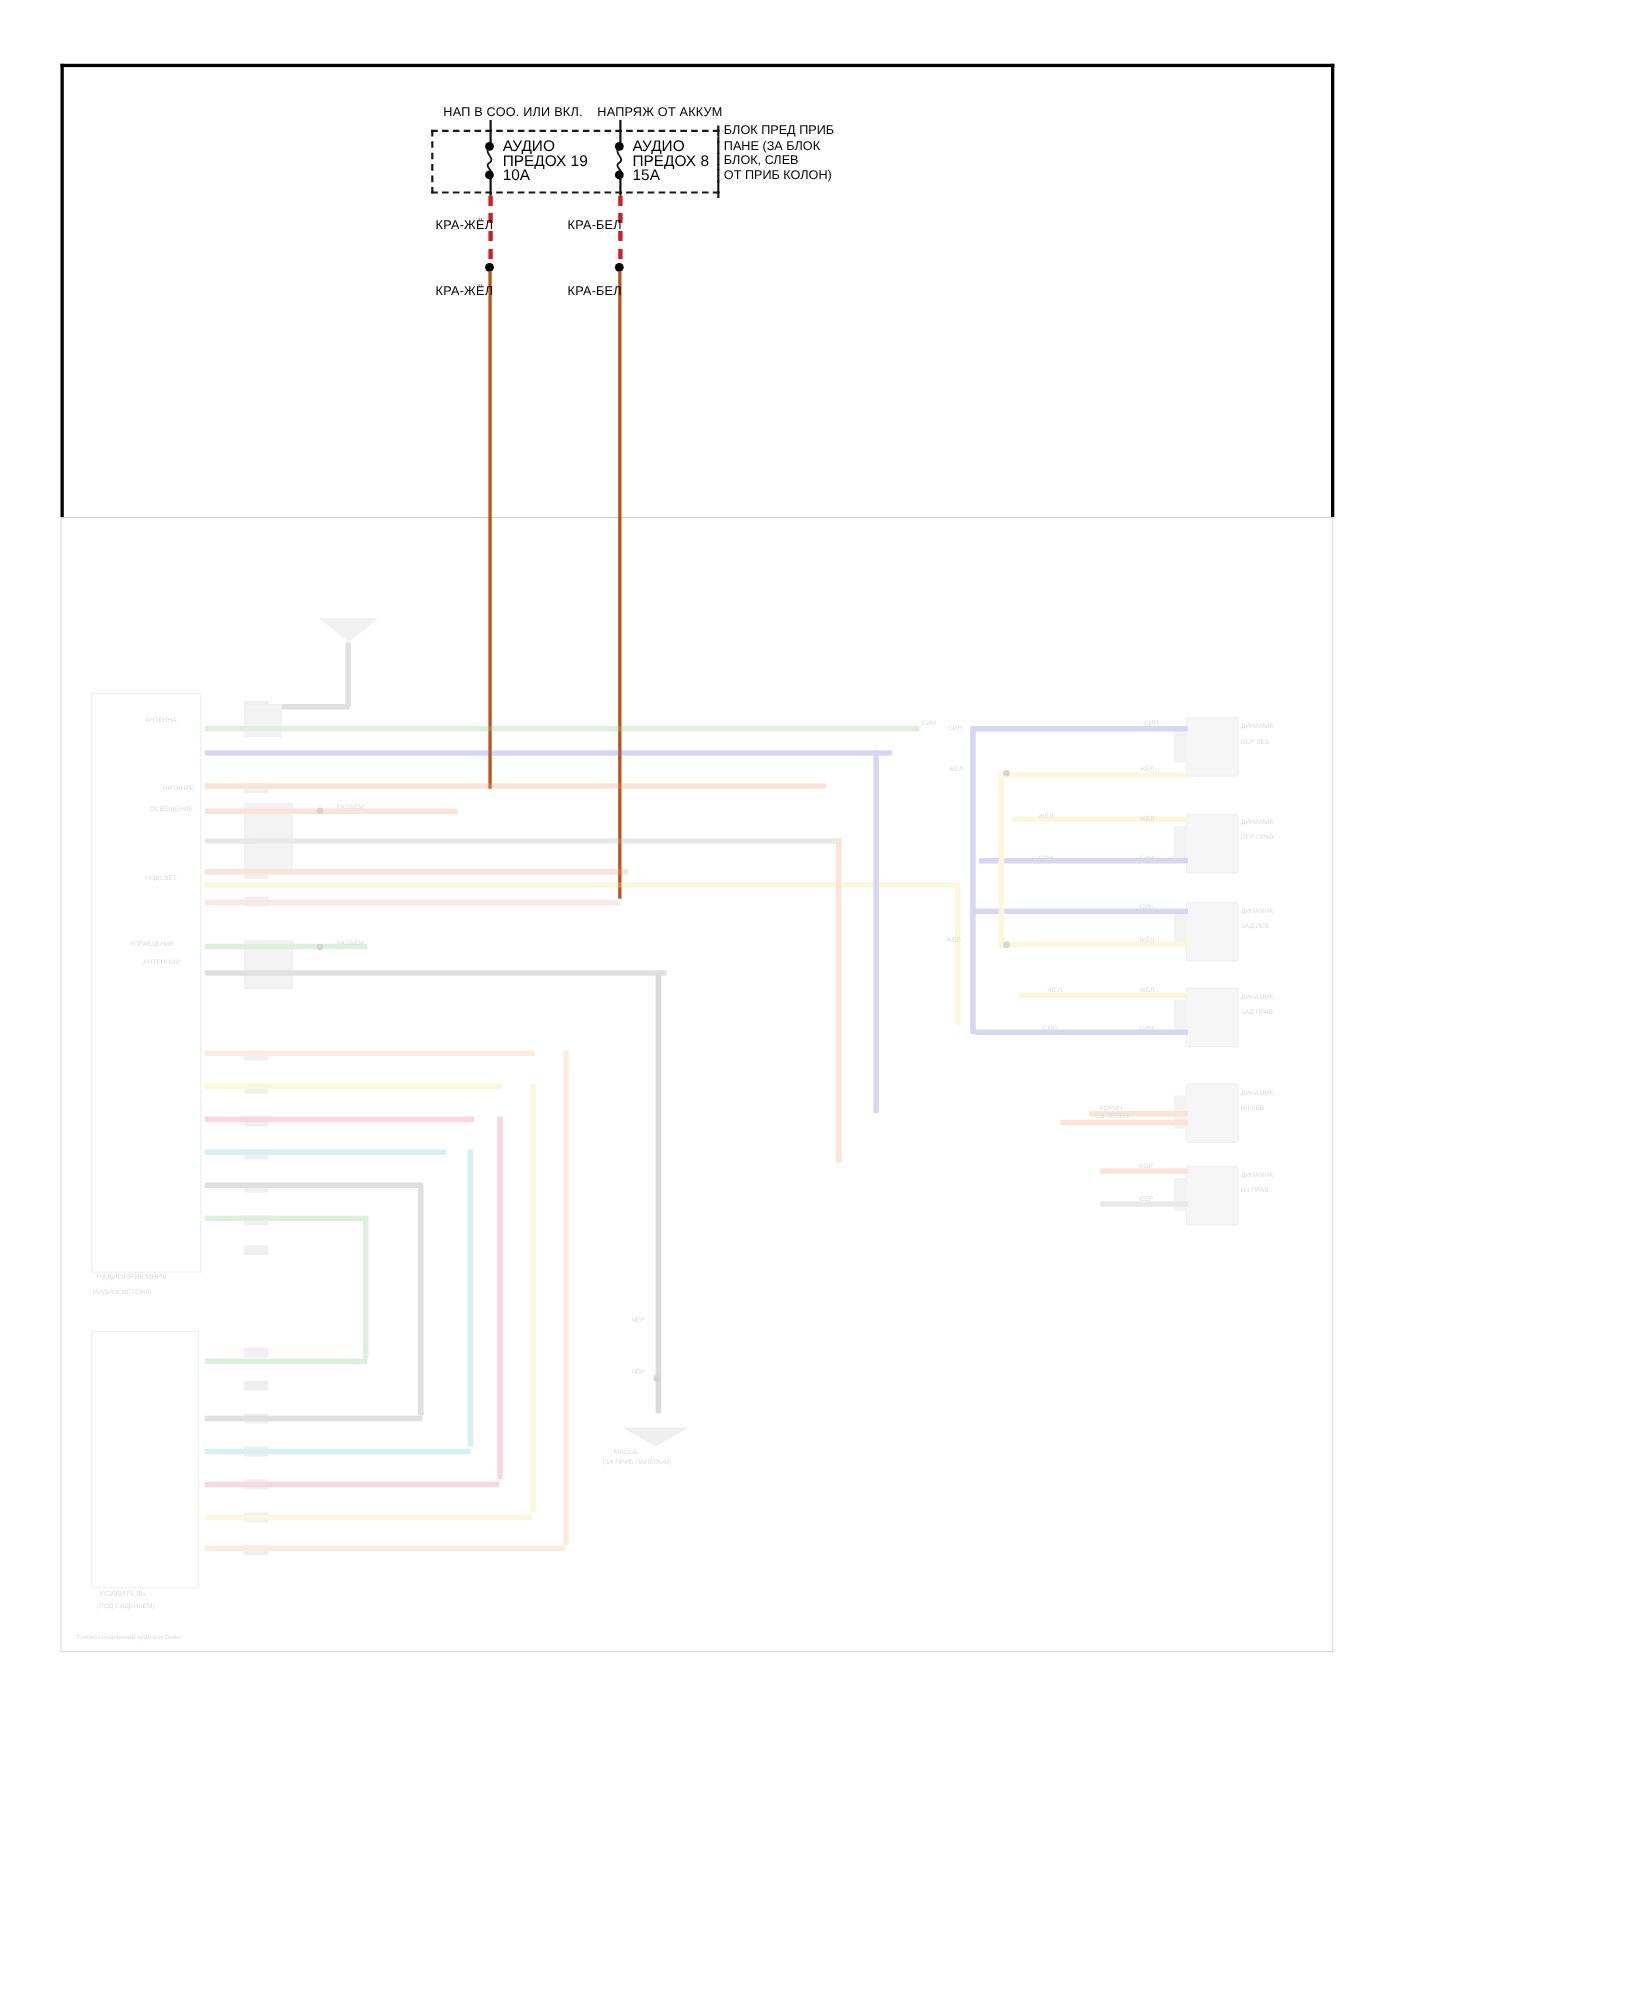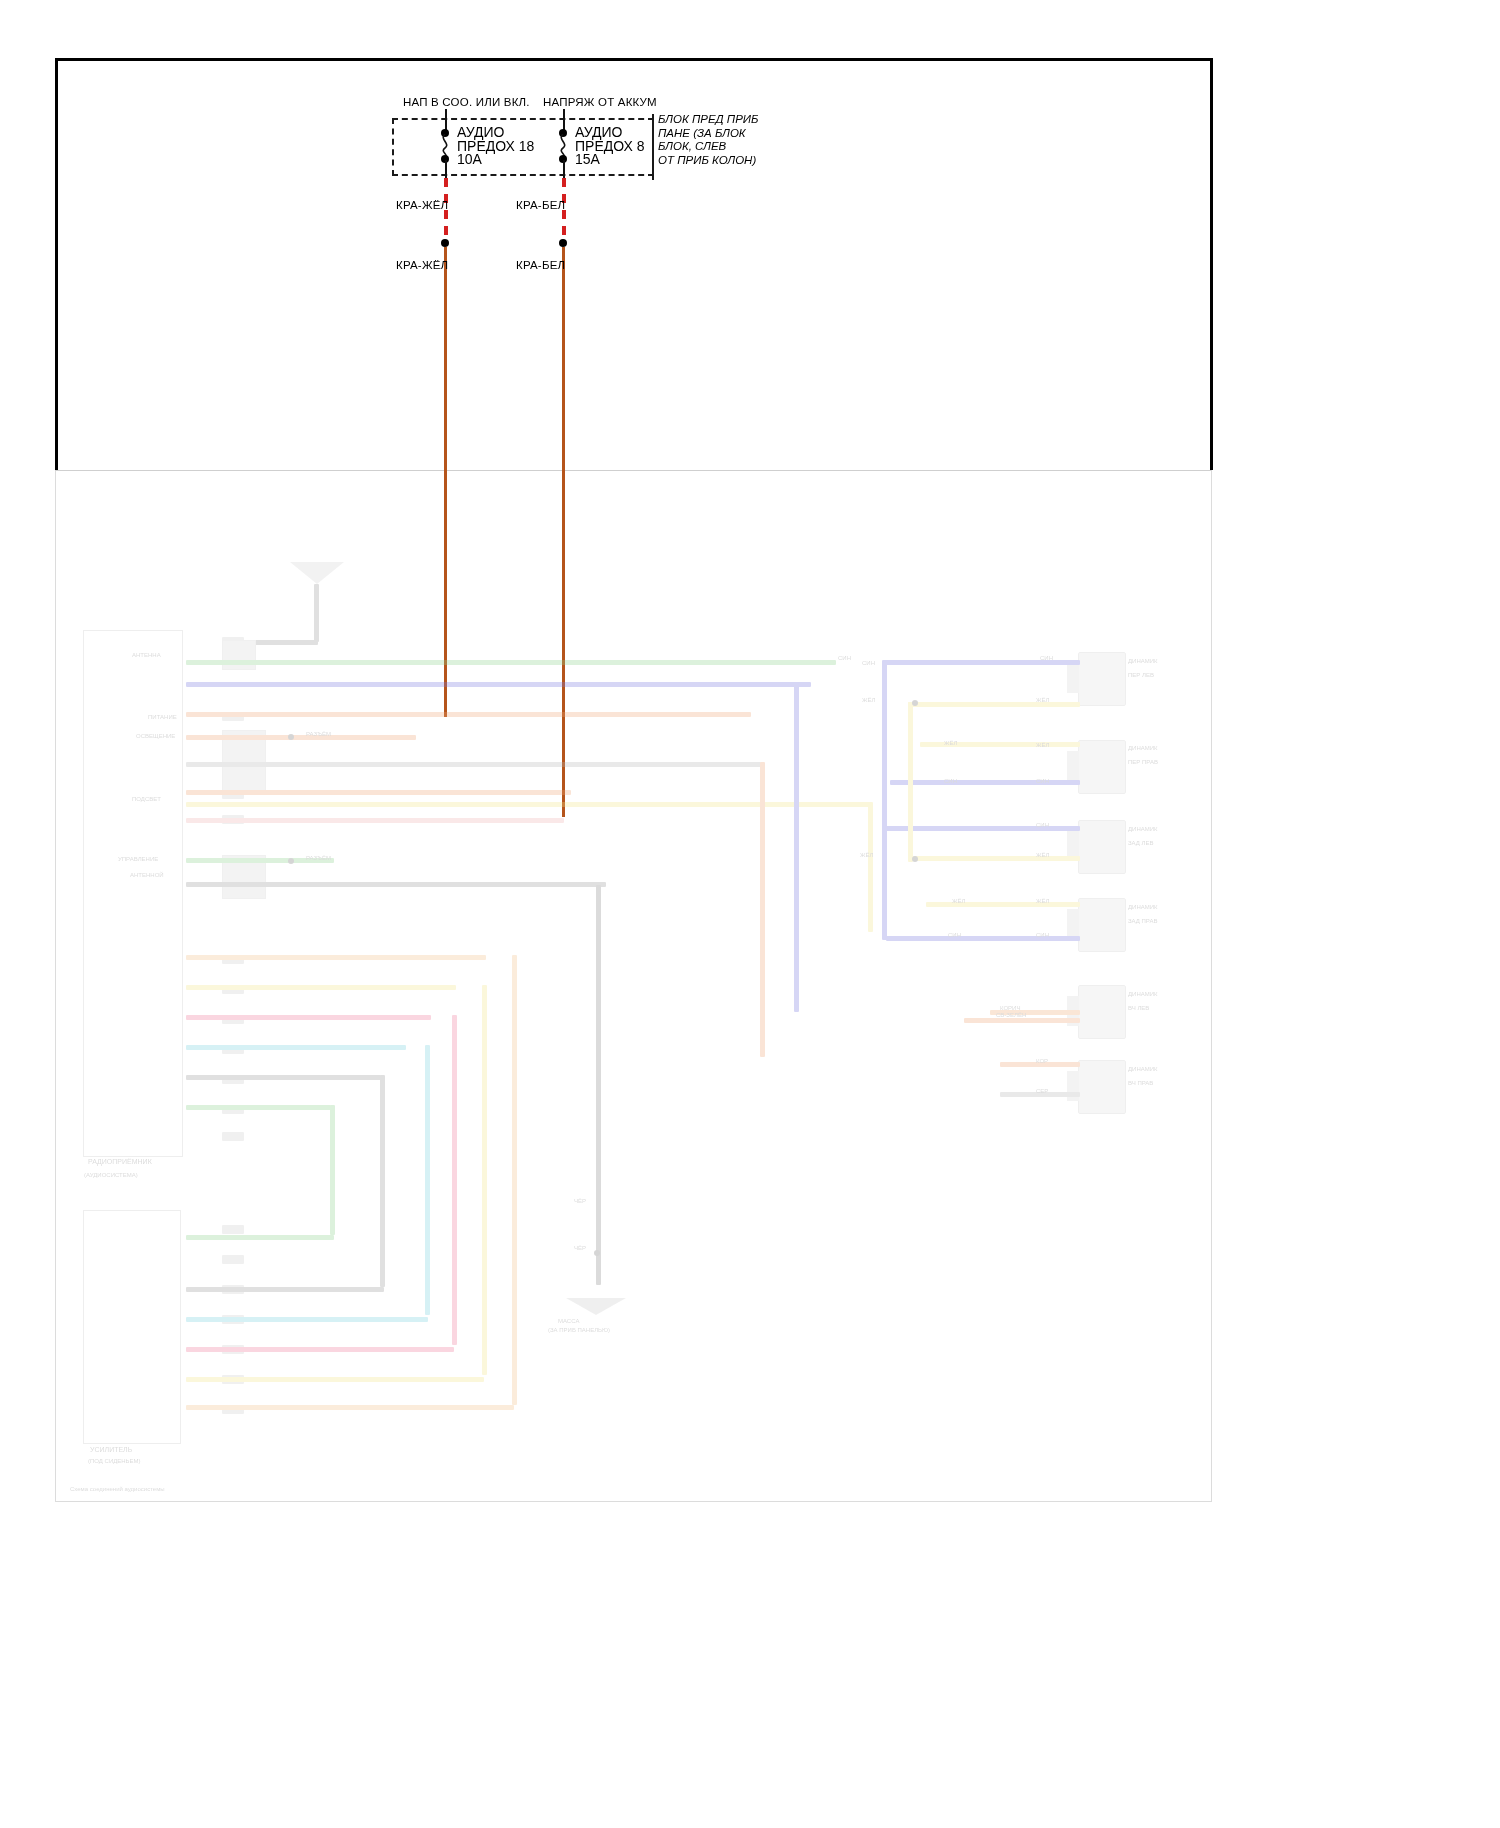--- a/index.html
+++ b/index.html
@@ -31,21 +31,21 @@
 
   
   .red-dash{position:absolute;width:4px;
             background:repeating-linear-gradient(to bottom,#d41f1f 0px,#d41f1f 9px,
                        rgba(255,255,255,0) 9px,rgba(255,255,255,0) 16px);}
   
   .orange-wire{position:absolute;width:3px;background:#b5541b;}
 
   .lbl{position:absolute;font-size:11.5px;line-height:13px;letter-spacing:.2px;
        white-space:nowrap;color:#000;}
-  .lbl-multi{position:absolute;font-size:11.5px;line-height:13.5px;color:#000;white-space:nowrap;font-style:italic;}
+  .lbl-multi{position:absolute;font-size:11.5px;line-height:13.5px;color:#000;white-space:nowrap;}
   .fuse-txt{position:absolute;font-size:14px;line-height:13.5px;white-space:nowrap;}
 
   
   .faded{position:absolute;left:0;top:0;width:1500px;height:1828px;
          opacity:.30;pointer-events:none;filter:blur(.4px);}
   .box-out{position:absolute;border:1.5px solid #c9c9c9;background:transparent;}
   .hwire{position:absolute;height:5px;border-radius:1px;}
   .vwire{position:absolute;width:5px;border-radius:1px;}
   .pin{position:absolute;width:22px;height:9px;background:#cfcfcf;border-radius:1px;}
   .conn{position:absolute;width:46px;height:52px;background:#e2e2e2;
@@ -87,21 +87,21 @@
   <div class="stub" style="left:445px;top:109px;height:24px;"></div>
   <div class="node" style="left:441px;top:129px;"></div>
   <svg class="fuse-sq" style="left:438px;top:134px;" viewBox="0 0 14 26">
     <path d="M7 0 C 1 5, 13 10, 7 14 C 1 18, 13 21, 7 26" stroke="#111" stroke-width="1.6" fill="none"></path>
   </svg>
   <div class="node" style="left:441px;top:155px;"></div>
   <div class="stub" style="left:445px;top:160px;height:18px;"></div>
 
   <div class="fuse-txt" style="left:457px;top:126px;">
     <div>АУДИО</div>
-    <div>ПРЕДОХ 18</div>
+    <div>ПРЕДОХ 19</div>
     <div>10A</div>
   </div>
 
   <div class="red-dash" style="left:444px;top:178px;height:66px;"></div>
   <div class="lbl" style="left:396px;top:199px;">КРА-ЖЁЛ</div>
   <div class="node" style="left:441px;top:239px;"></div>
 
   <div class="orange-wire" style="left:444px;top:247px;height:470px;"></div>
   <div class="lbl" style="left:396px;top:259px;">КРА-ЖЁЛ</div>
 

